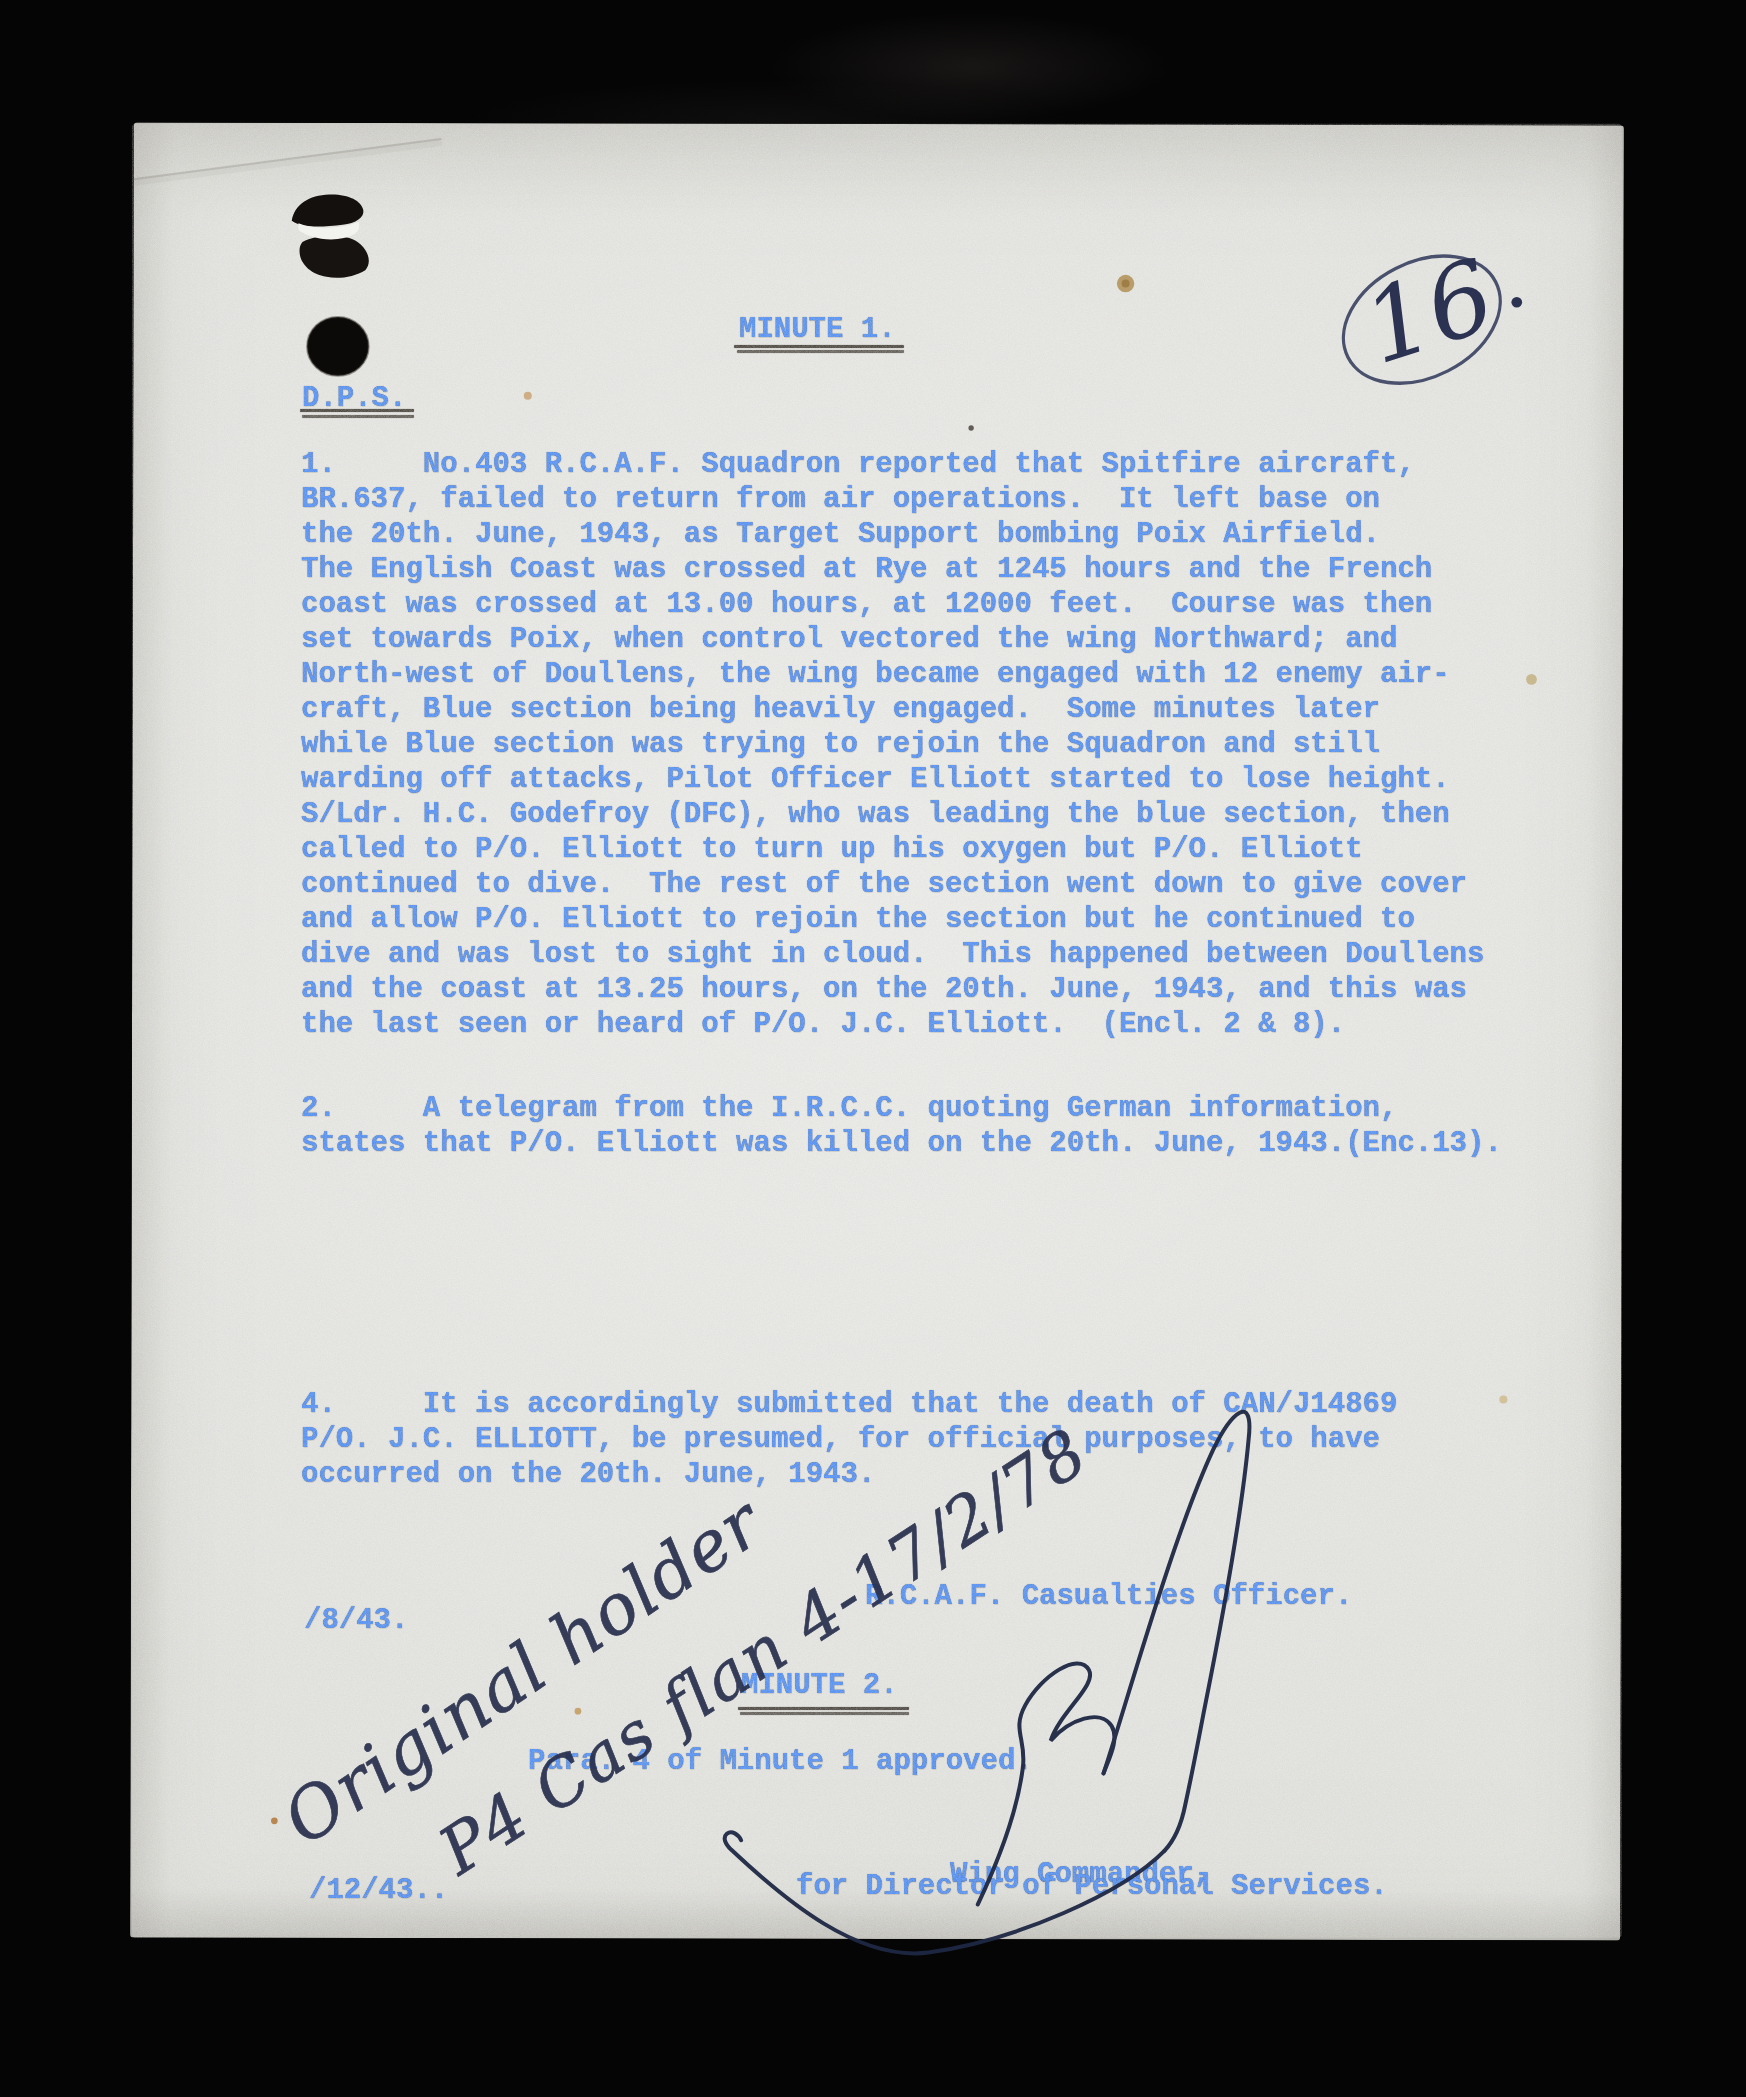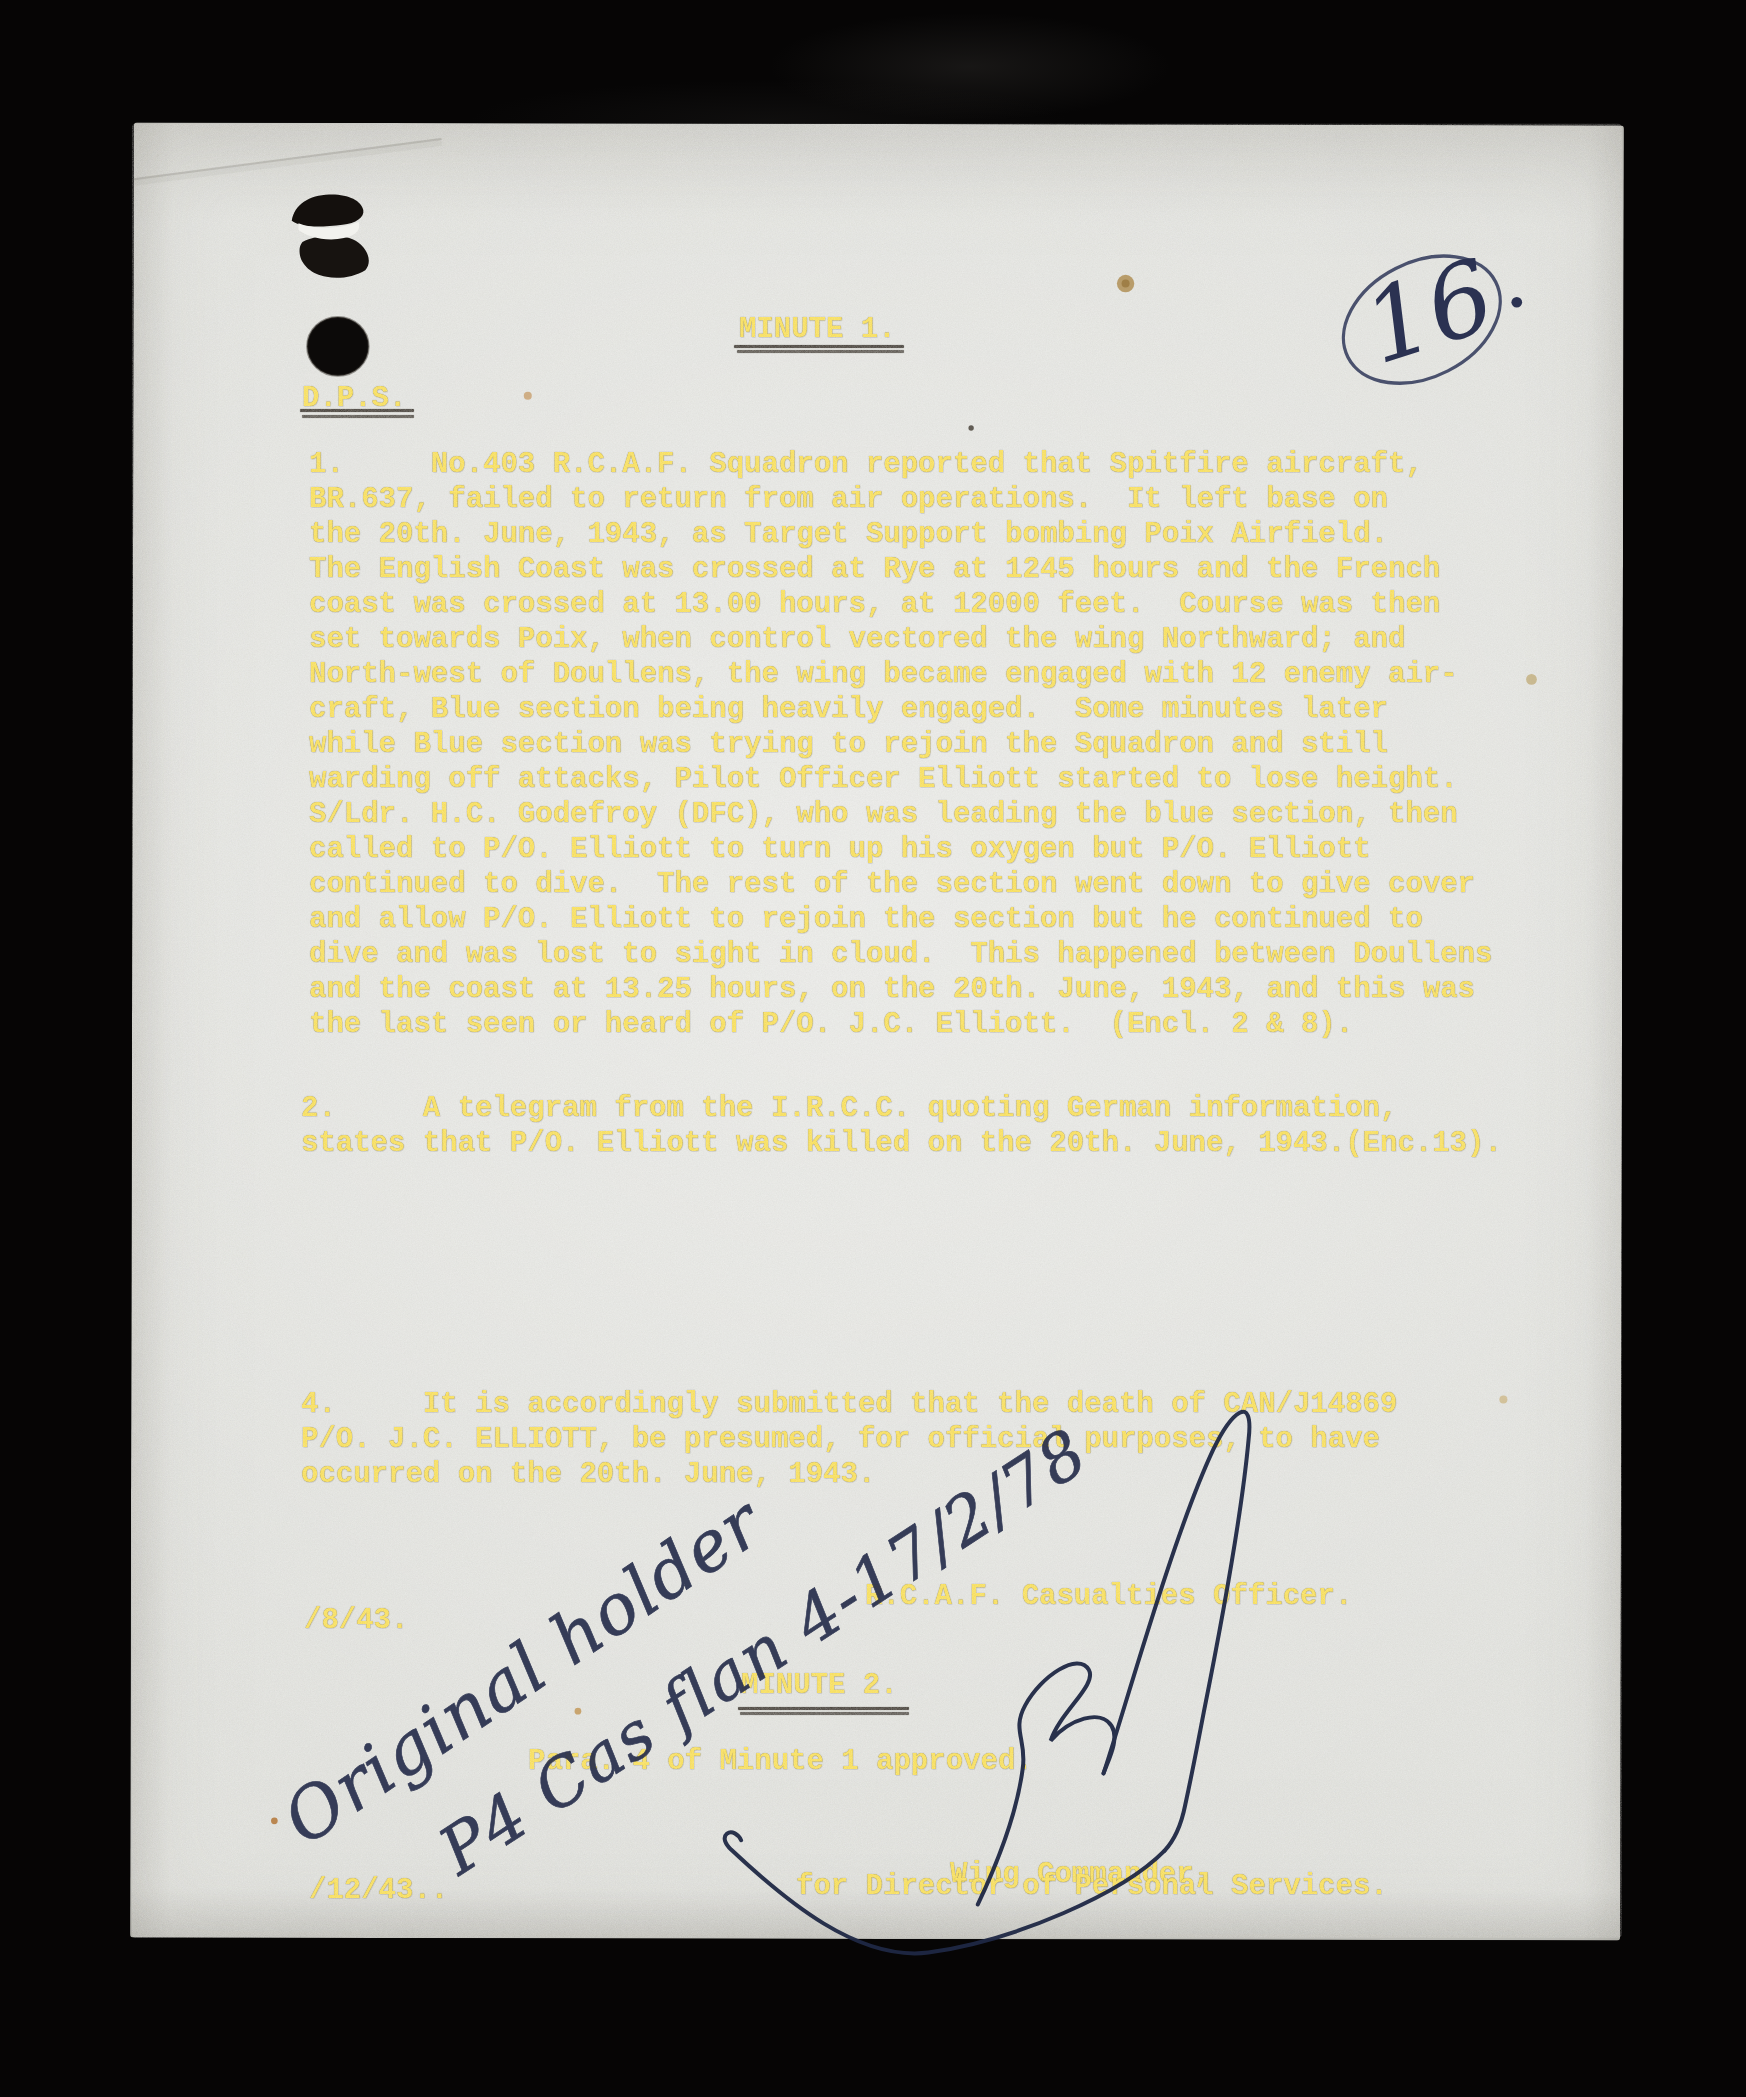--- a/index.html
+++ b/index.html
@@ -12,29 +12,29 @@
   .paper{position:absolute;left:132px;top:124px;width:1490px;height:1815px;
          background-color:#e0e1dd;border-radius:3.3px;transform:rotate(.12deg);
          background-image:
            radial-gradient(120% 90% at 48% 42%, rgba(255,255,255,.38), rgba(255,255,255,0) 62%),
            linear-gradient(180deg, rgba(140,137,128,.20) 0, rgba(140,137,128,.06) 64px, rgba(0,0,0,0) 100px),
            linear-gradient(90deg, rgba(120,117,108,.17) 0, rgba(0,0,0,0) 40px),
            linear-gradient(270deg, rgba(120,117,108,.15) 0, rgba(0,0,0,0) 37px),
            linear-gradient(0deg, rgba(100,97,88,.22) 0, rgba(0,0,0,0) 50px);
          box-shadow: inset 0 0 87px rgba(105,100,90,.17);}
   .typed{position:absolute;font-family:"Liberation Mono","DejaVu Sans Mono",monospace;
-         font-weight:bold;font-size:29px;line-height:35px;color:#fde047;white-space:pre;
+         font-weight:bold;font-size:29px;line-height:35px;color:#3b82f6;white-space:pre;
          text-shadow:0 0 0.8px rgba(47,43,37,.85), 0.7px 0.7px 0 rgba(47,43,37,.10);}
   .tl{position:absolute;height:2.7px;background:#352f28;border-radius:1.3px;
       box-shadow:0 0 1px rgba(40,36,30,.9);}
   .overlay{position:absolute;left:0;top:0;width:1747px;height:2097px;pointer-events:none;}
   
   .t-minute1{left:739px;top:312px;}
   .t-dps{left:302px;top:381px;}
-  .t-p1{left:301px;top:447px;margin-left:8px;}
+  .t-p1{left:301px;top:447px;}
   .t-p2{left:301px;top:1091px;}
   .t-p3{left:301px;top:1197px;}
   .t-p4{left:301px;top:1339px;margin-top:48px;}
   .t-date1{left:304px;top:1603px;}
   .t-cas{left:865px;top:1579px;text-align:center;}
   .t-minute2{left:741px;top:1668px;}
   .t-approved{left:528px;top:1744px;}
   .t-wing{left:950px;top:1833px;margin-top:24px;}
   .t-fordir{left:796px;top:1869px;}
   .t-date2{left:309px;top:1873px;}

